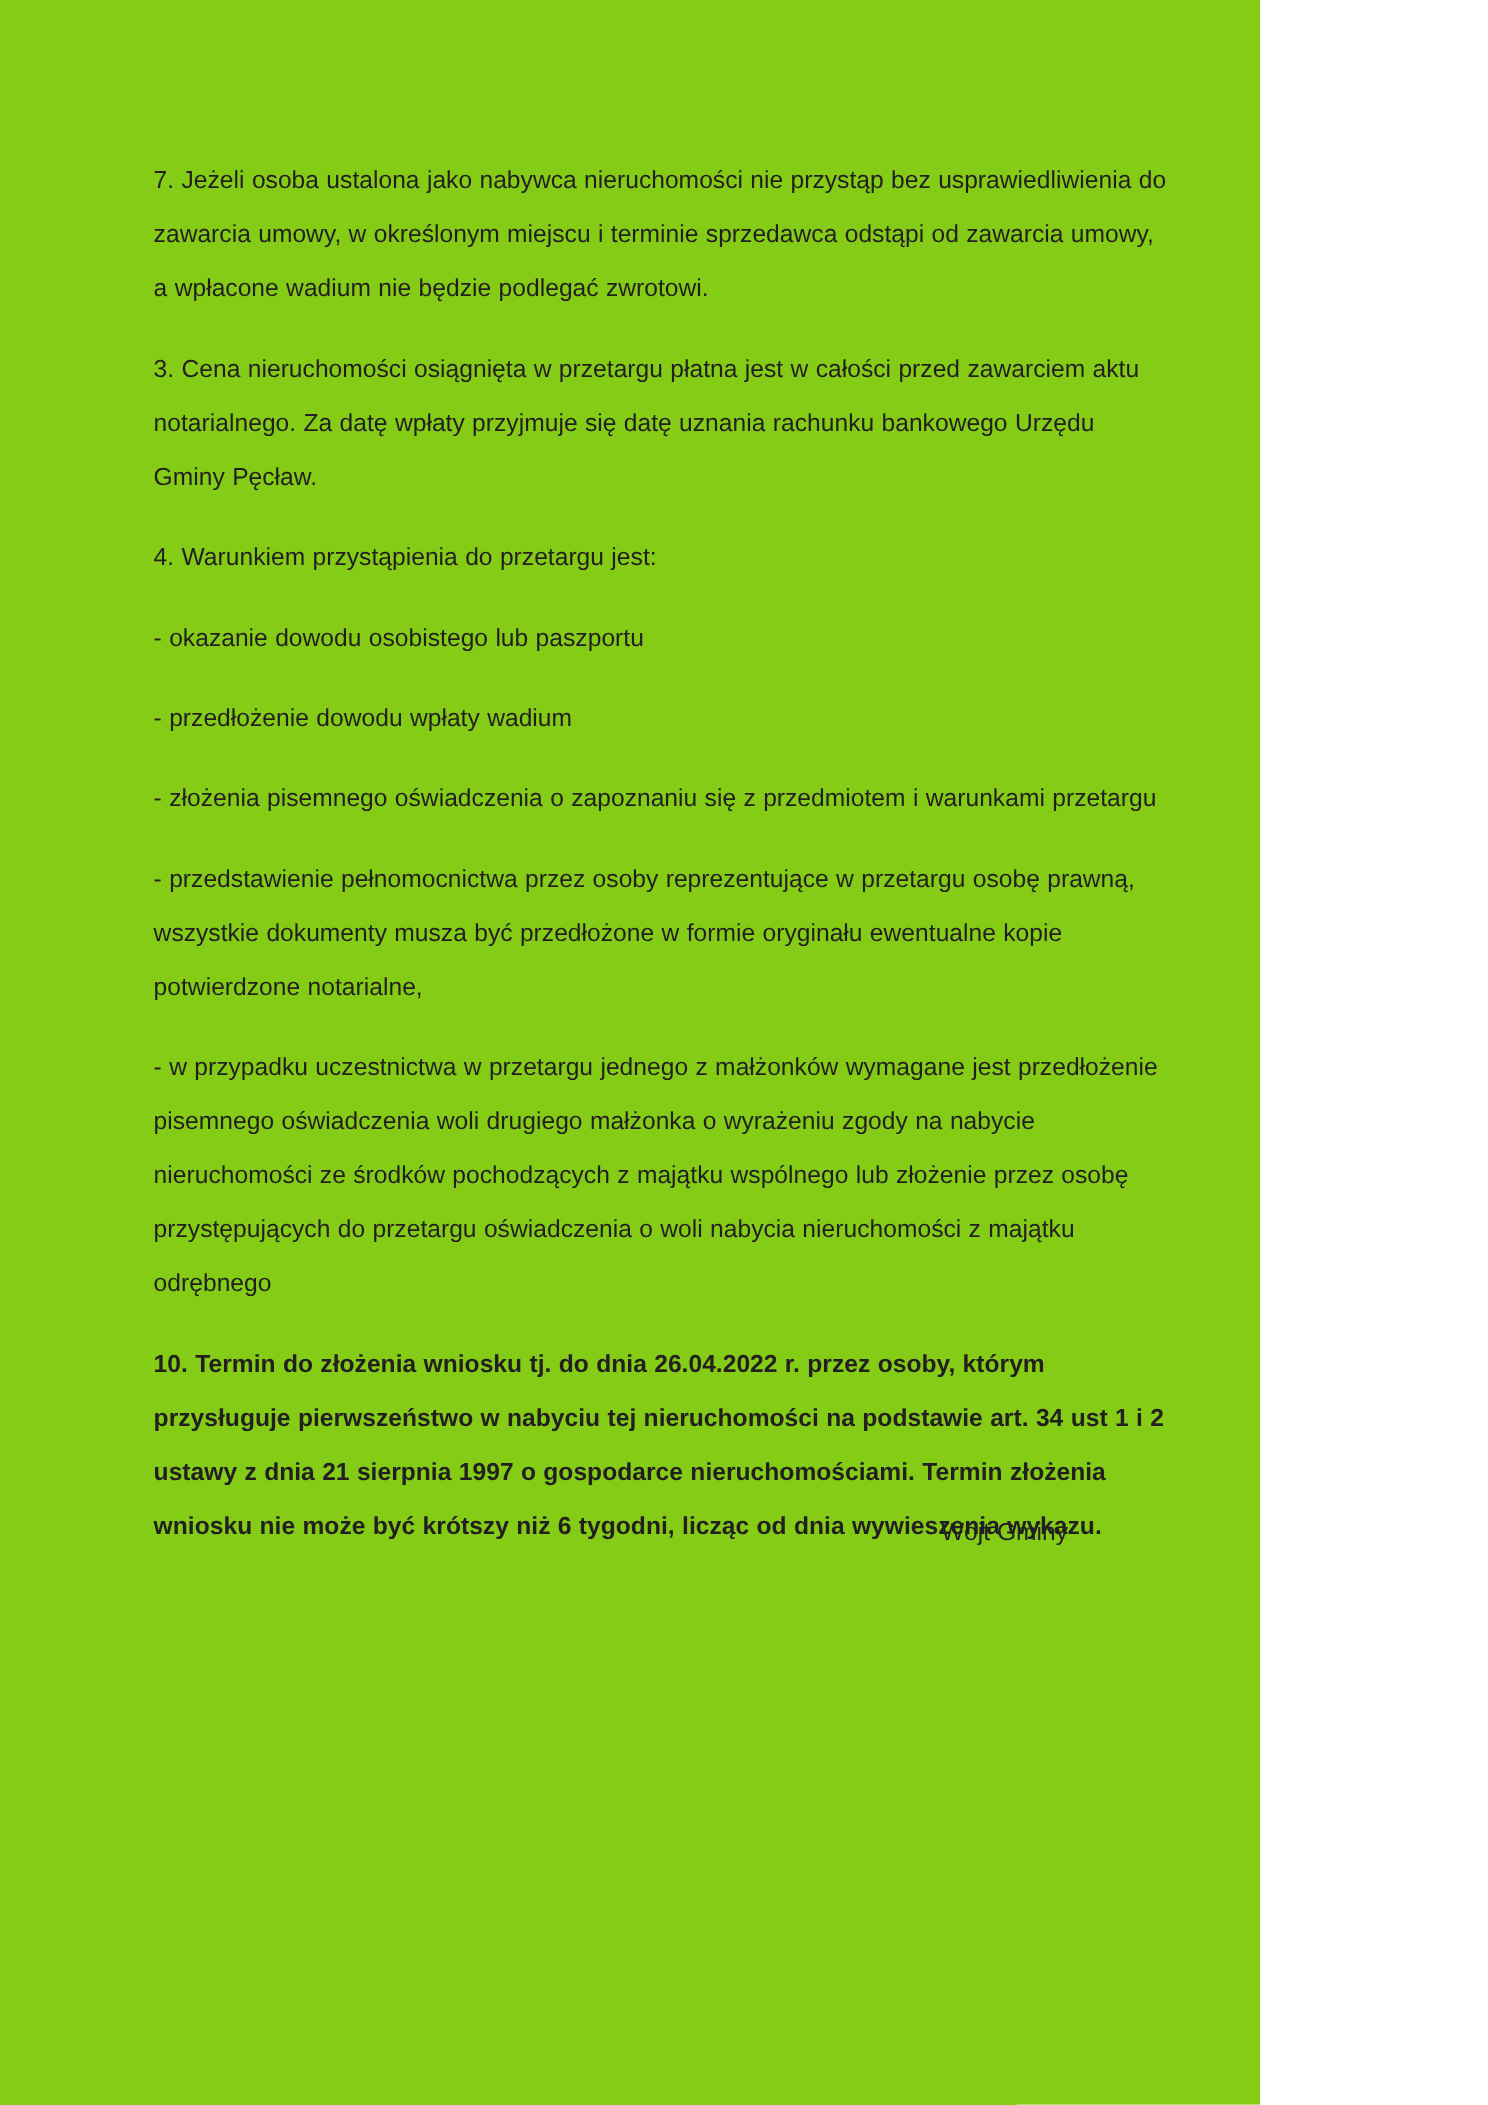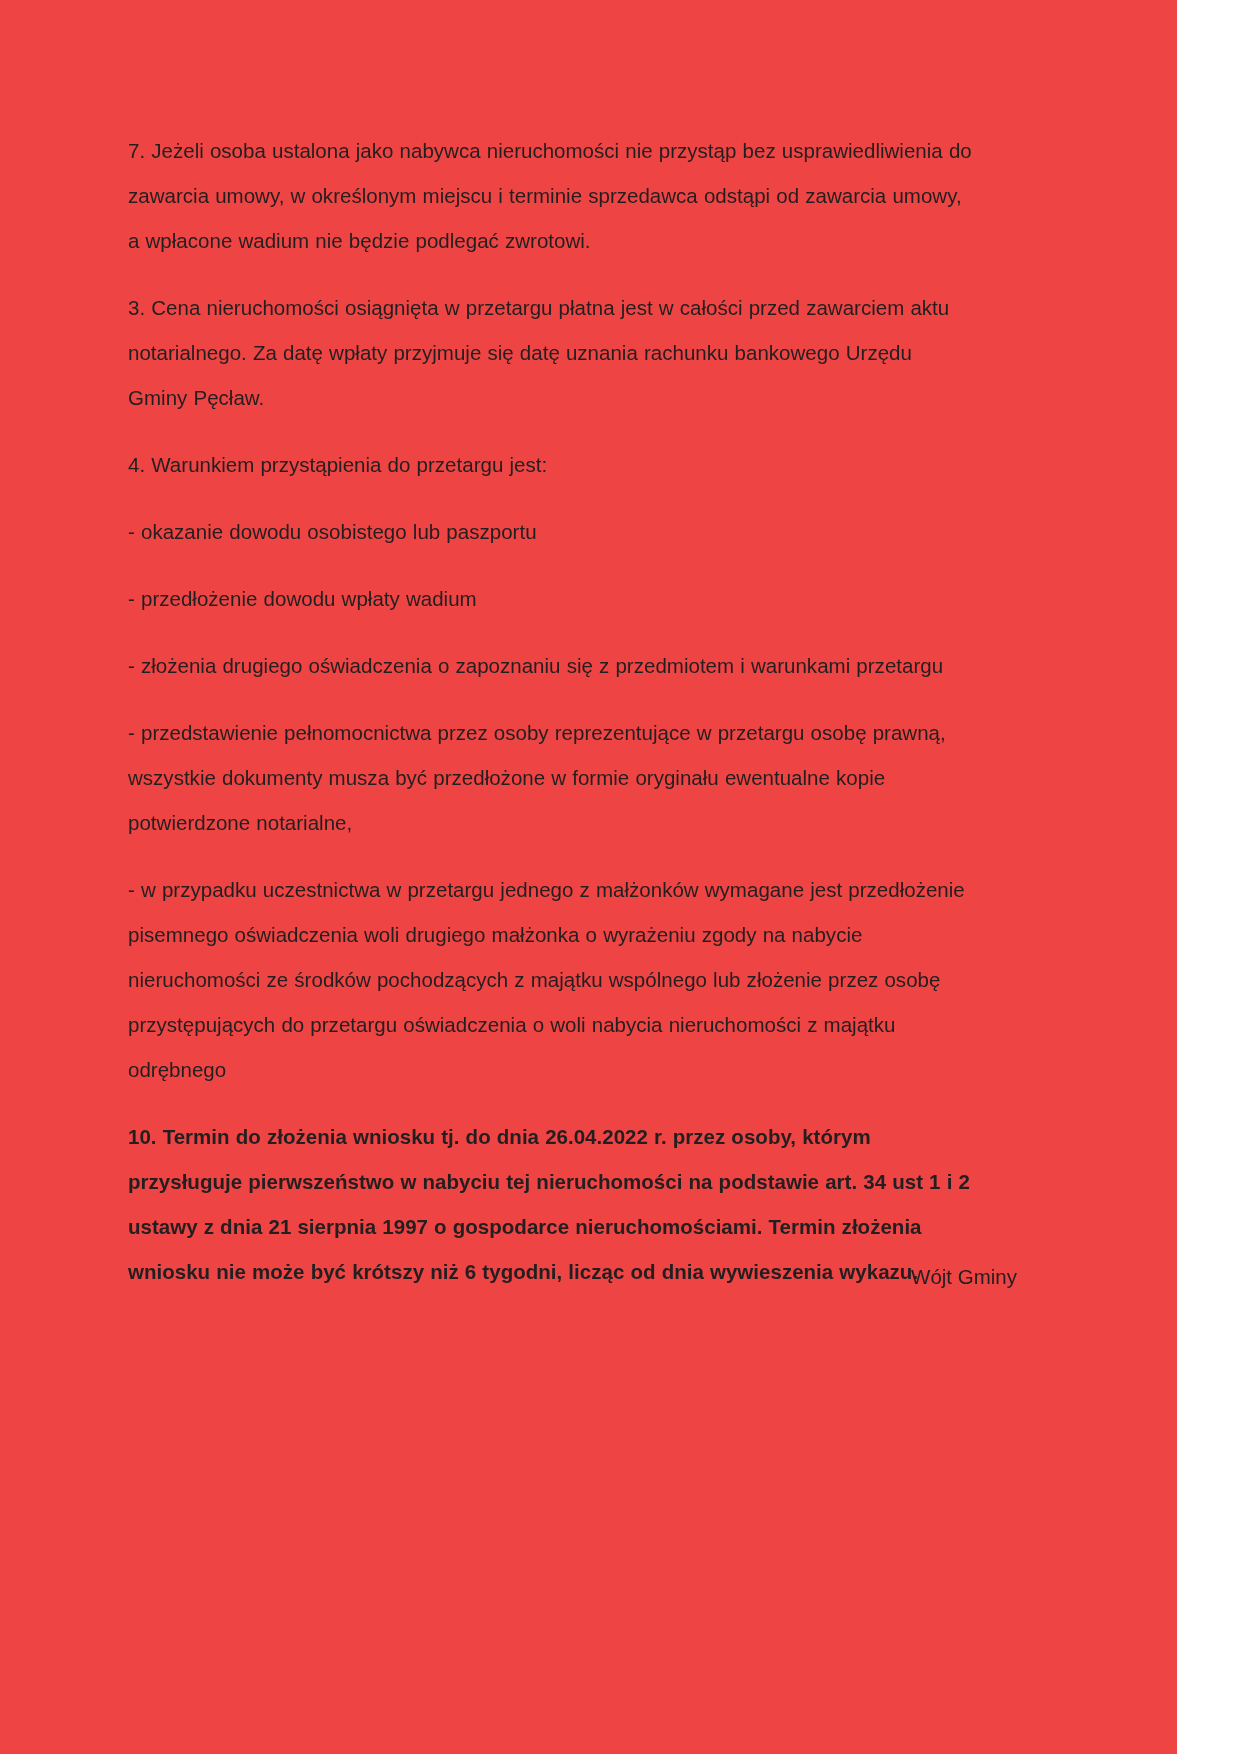--- a/index.html
+++ b/index.html
@@ -9,23 +9,23 @@
   }
   body {
     width: 1240px;
     height: 1754px;
     font-family: "Liberation Sans", sans-serif;
     color: #231f20;
     -webkit-font-smoothing: antialiased;
   }
   .page {
     position: relative;
-    width: 1177px;
+    width: 1050px;
     height: 1754px;
-    background: #ef4444;
+    background: #84cc16;
     box-sizing: border-box;
     padding: 128px 126px 16px 128px;
   }
   .doc-body {
     width: 848px;
   }
   p.para {
     margin: 0 0 22px 0;
     font-size: 20.5px;
     line-height: 45px;
@@ -69,21 +69,21 @@
     <p class="para">7. Jeżeli osoba ustalona jako nabywca nieruchomości nie przystąp bez usprawiedliwienia do zawarcia umowy, w określonym miejscu i terminie sprzedawca odstąpi od zawarcia umowy, a wpłacone wadium nie będzie podlegać zwrotowi.</p>
 
     <p class="para">3. Cena nieruchomości osiągnięta w przetargu płatna jest w całości przed zawarciem aktu notarialnego. Za datę wpłaty przyjmuje się datę uznania rachunku bankowego Urzędu Gminy Pęcław.</p>
 
     <p class="para">4.  Warunkiem przystąpienia do przetargu jest:</p>
 
     <p class="para">- okazanie dowodu osobistego lub paszportu</p>
 
     <p class="para">- przedłożenie dowodu wpłaty wadium</p>
 
-    <p class="para">- złożenia drugiego oświadczenia o zapoznaniu się z przedmiotem i warunkami przetargu</p>
+    <p class="para">- złożenia pisemnego oświadczenia o zapoznaniu się z przedmiotem i warunkami przetargu</p>
 
     <p class="para">- przedstawienie  pełnomocnictwa przez osoby reprezentujące w przetargu osobę prawną, wszystkie dokumenty musza być przedłożone w formie oryginału ewentualne kopie potwierdzone notarialne,</p>
 
     <p class="para">- w przypadku uczestnictwa w przetargu jednego z małżonków wymagane jest przedłożenie pisemnego oświadczenia woli drugiego małżonka o wyrażeniu zgody na nabycie nieruchomości ze środków pochodzących z majątku wspólnego lub złożenie przez osobę przystępujących do przetargu oświadczenia o woli nabycia nieruchomości  z majątku odrębnego</p>
 
     <p class="para">10. Termin  do złożenia wniosku tj.  do dnia 26.04.2022 r.  przez osoby, którym przysługuje pierwszeństwo w nabyciu  tej nieruchomości na podstawie  art. 34 ust 1 i  2 ustawy z dnia 21 sierpnia 1997 o gospodarce nieruchomościami. Termin złożenia wniosku nie może być krótszy niż 6 tygodni, licząc od dnia wywieszenia wykazu.</p>
 
   </div>
 
   <div class="signature-block">

